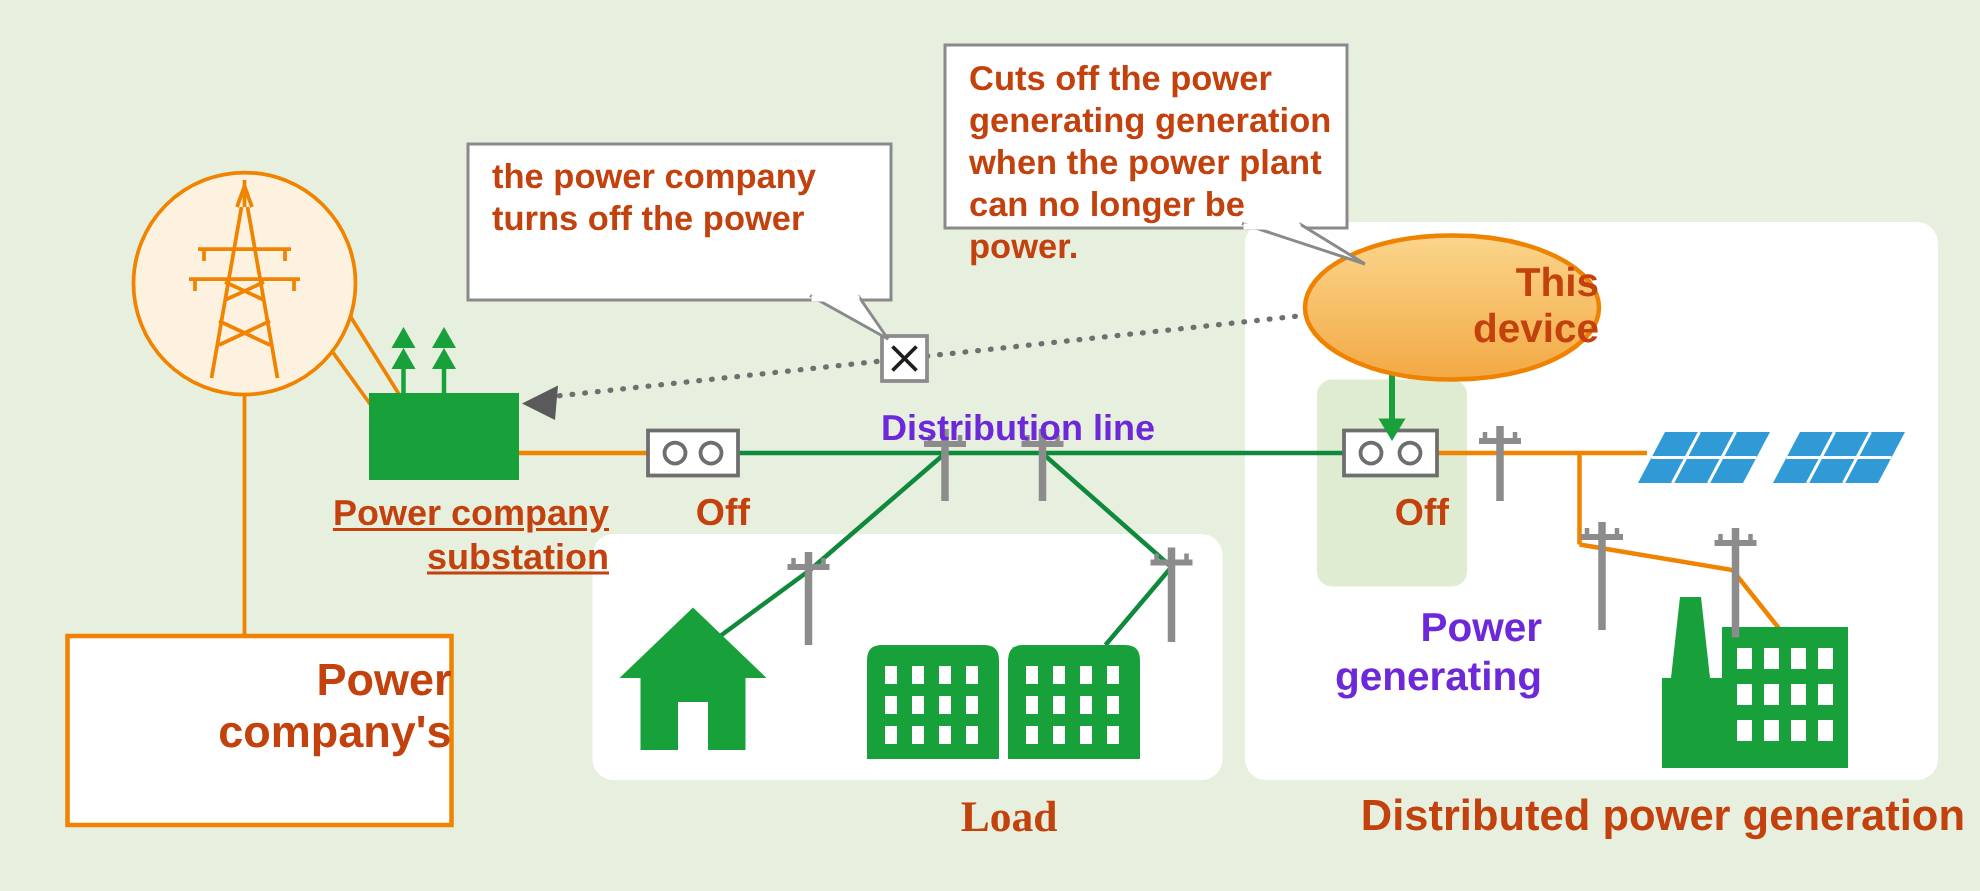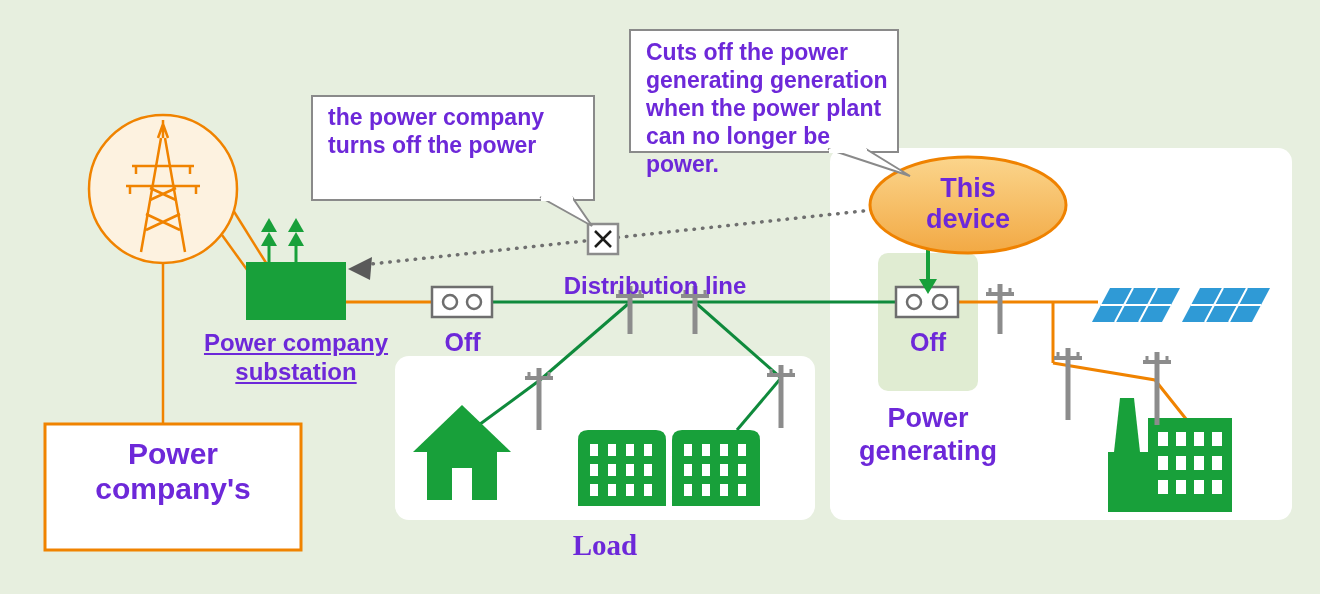--- a/index.html
+++ b/index.html
@@ -7,24 +7,24 @@
     position:relative;
     width:1320px;height:594px;
     background:#e7efdf;
     overflow:hidden;
     font-family:"Liberation Sans",sans-serif;
   }
   .layer{position:absolute;left:0;top:0;}
   .label{
     position:absolute;
     font-weight:bold;
-    color:#6d28d9;
+    color:#c2410c;
     line-height:1.22;
   }
-  .center{text-align:center;}
+  .center{text-align:right;}
   .green-text{color:#6d28d9;}
   .bubble-text{font-size:23px;}
   .big{font-size:29px;}
 </style>
 </head>
 <body>
 
 <div class="canvas">
 
   <svg class="layer" width="1320" height="594" viewBox="0 0 1320 594">
@@ -264,14 +264,15 @@
     <div>device</div>
   </div>
 
   <div class="label center" style="left:890px;top:327px;width:76px;font-size:25px;">Off</div>
 
   <div class="label center green-text" style="left:828px;top:402px;width:200px;font-size:27px;">
     <div>Power</div>
     <div>generating</div>
   </div>
 
+  <div class="label center big" style="left:810px;top:527px;width:500px;">Distributed power generation</div>
 
 </div>
 
 </body></html>

